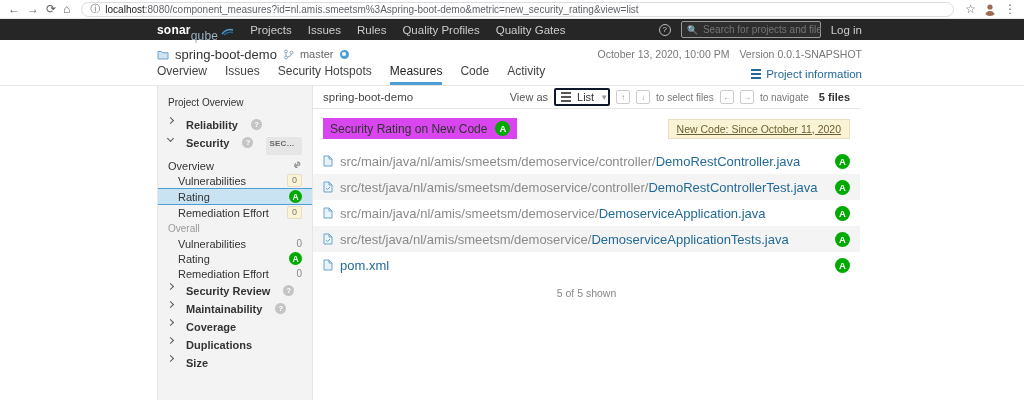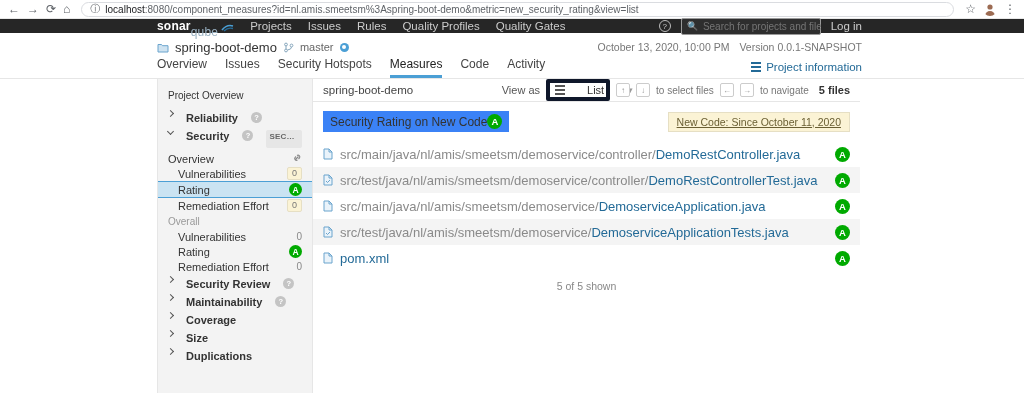--- a/index.html
+++ b/index.html
@@ -13,21 +13,21 @@
   .urlbar { flex:1; height:15px; border:1px solid #dadce0; border-radius:8px;
             display:flex; align-items:center; gap:5px; padding:0 8px;
             font-size:10px; margin:0 4px; background:#fff; overflow:hidden; white-space:nowrap; }
   .info-icon { color:#5f6368; font-size:10px; }
   .url-host { color:#202124; }
   .url-rest { color:#5f6368; }
   .avatar { width:14px; height:14px; border-radius:50%; overflow:hidden;
             display:flex; align-items:flex-end; justify-content:center; }
 
   
-  .topnav { height:14px; background:#262626; }
+  .topnav { height:21px; background:#262626; }
   .topnav-inner { height:100%; margin-left:157px; margin-right:162px;
                   display:flex; align-items:center; justify-content:space-between; }
   .nav-left { display:flex; align-items:center; gap:16px; }
   .logo { display:flex; align-items:center; font-size:12px; letter-spacing:.2px; cursor:pointer; }
   .logo .p1 { color:#fff; font-weight:bold; }
   .logo .p2 { color:#9ab2c3;margin-top:12px; }
   .nav-item { color:#ccc; font-size:11.5px; text-decoration:none; cursor:pointer; }
   .nav-right { display:flex; align-items:center; gap:10px; }
   .help-circle { width:12px; height:12px; border:1px solid #bbb; border-radius:50%;
                  color:#ccc; font-size:8px; display:flex; align-items:center;
@@ -93,36 +93,36 @@
             justify-content:center; flex:none; }
   .rating.sm { width:13px; height:13px; font-size:8.5px; }
 
   
   .main { width:547px; background:#fff; display:flex; flex-direction:column; }
   .main-header { height:23px; display:flex; align-items:center; justify-content:space-between;
                  padding:0 10px; border-bottom:1px solid #e6e6e6; }
   .crumb { font-size:11.5px; color:#444; }
   .mh-right { display:flex; align-items:center; gap:6px; }
   .viewas-label { font-size:11px; color:#555; }
-  .dropdown { display:flex; align-items:center; gap:22px; border:4px solid #0f172a;
-              border-radius:2px; background:#fff; padding:1px 5px; width:64px; cursor:pointer; }
+  .dropdown { display:flex; align-items:center; gap:6px; border:2px solid #0f172a;
+              border-radius:2px; background:#fff; padding:1px 5px; width:56px; cursor:pointer; }
   .dd-label { font-size:11px; color:#333; flex:1; }
   .dd-caret { color:#999; font-size:8px; }
   .listicon { display:inline-flex; flex-direction:column; gap:2px; }
   .listicon i { width:10px; height:2px; background:#555; display:block; }
   .listicon.blue i { background:#236a97; }
   .key { min-width:14px; height:14px; border:1px solid #ccc; border-radius:2px; background:#fff;
          color:#999; font-size:8px; display:inline-flex; align-items:center;
          justify-content:center; padding:0 1px; }
   .hint { font-size:10px; color:#777; }
   .files-count { font-size:11px; color:#333; font-weight:bold; margin-left:4px; }
 
   .metric-bar { display:flex; align-items:center; justify-content:space-between;
                 padding:9px 10px; }
-  .metric-title { display:inline-flex; align-items:center; gap:0; background:#3b82f6;
+  .metric-title { display:inline-flex; align-items:center; gap:8px; background:#d946ef;
                   padding:3px 7px; }
   .metric-title .t { font-size:12px; color:#333; }
   .newcode-box { background:#fbf3d5; border:1px solid #e6dfc4; font-size:10.5px;
                  color:#6a5f33; padding:3px 8px;text-decoration:underline; }
 
   .file-row { height:26px; display:flex; align-items:center; padding:0 10px; cursor:pointer; }
   .file-row.alt { background:#f4f4f4; }
   .file-icon { flex:none; margin-right:7px; display:inline-flex; }
   .file-path { flex:1; font-size:13px; white-space:nowrap; overflow:hidden; text-overflow:ellipsis; }
   .file-path .pre { color:#8a8a8a; }
@@ -282,25 +282,25 @@
       <span class="chev"></span>
       <span>Maintainability</span>
       <span class="qmark">?</span>
     </div>
     <div class="domain">
       <span class="chev"></span>
       <span>Coverage</span>
     </div>
     <div class="domain">
       <span class="chev"></span>
+      <span>Duplications</span>
+    </div>
+    <div class="domain">
+      <span class="chev"></span>
       <span>Size</span>
-    </div>
-    <div class="domain">
-      <span class="chev"></span>
-      <span>Duplications</span>
     </div>
     <div class="domain">
       
       
       
     </div>
 
   </div>
 
   <div class="main">

